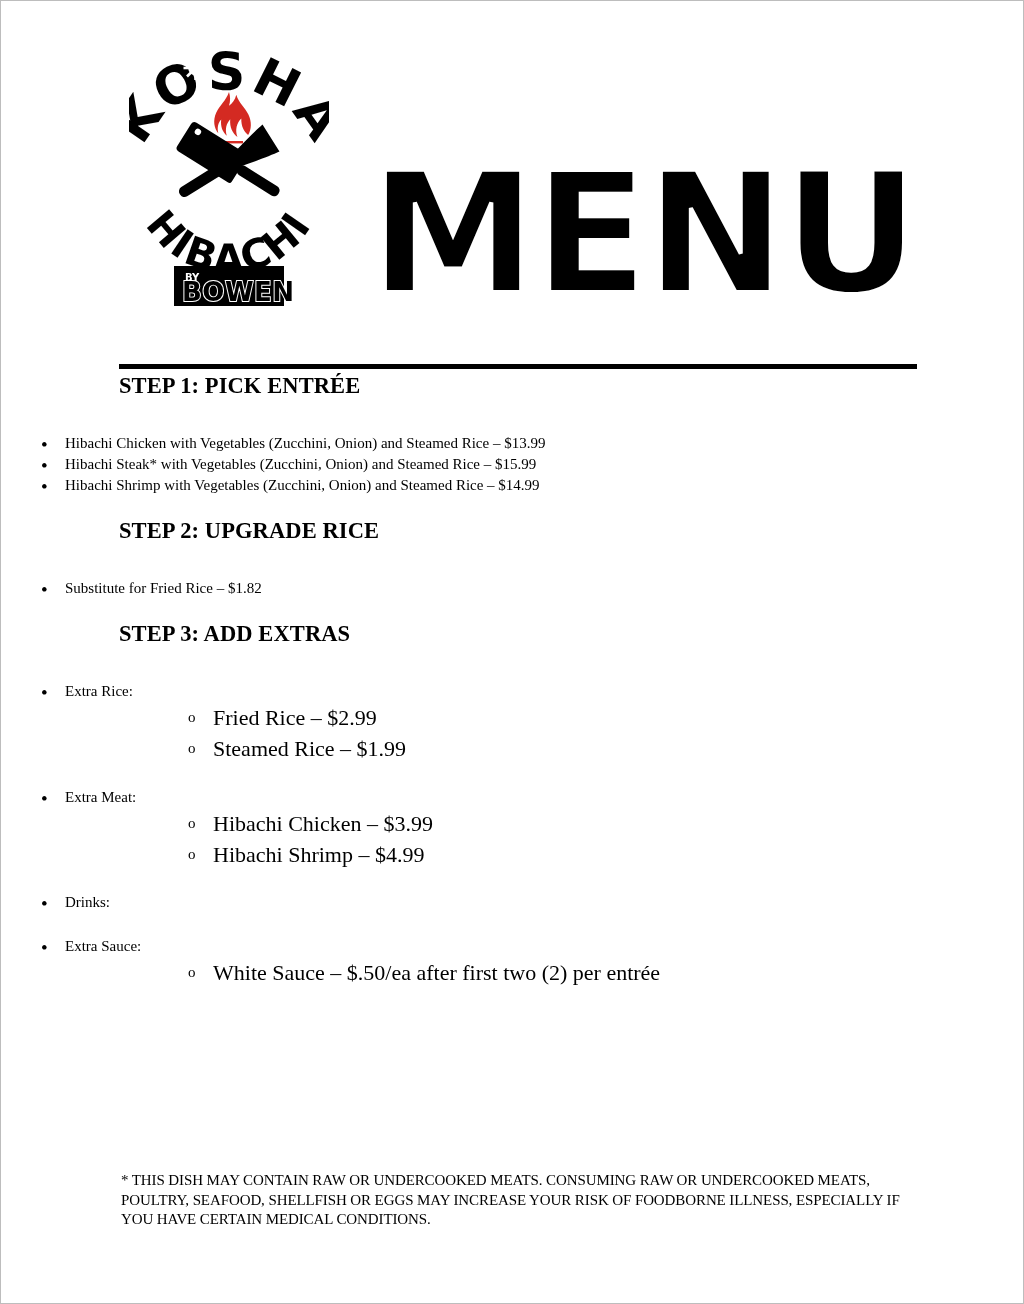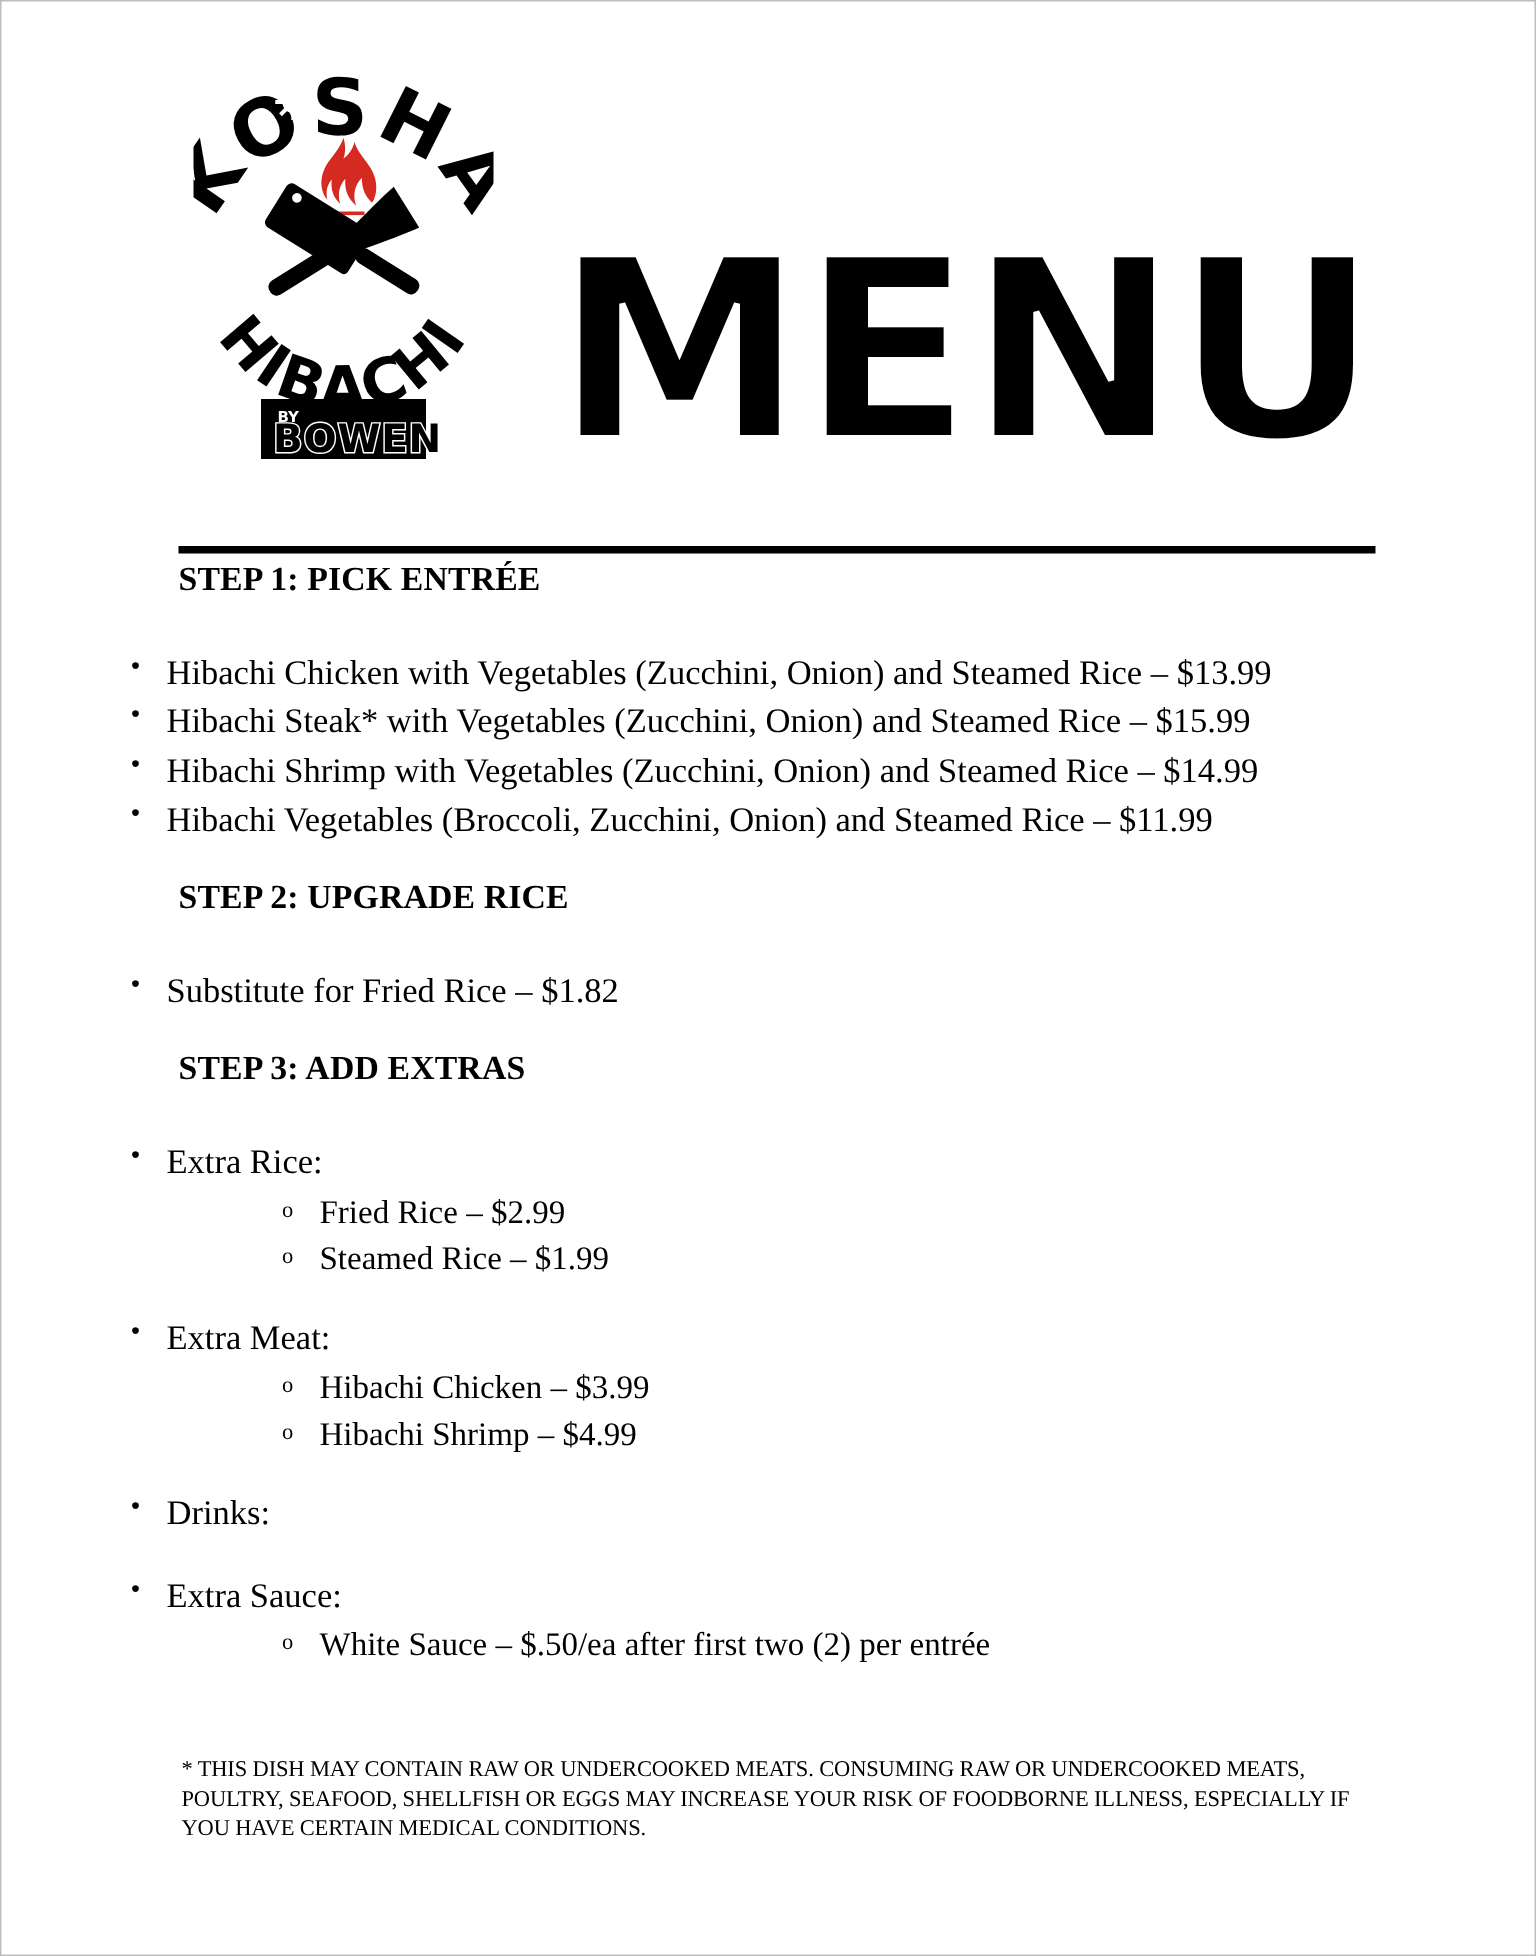--- a/index.html
+++ b/index.html
@@ -76,22 +76,22 @@
     font-size: 22.5px;
     letter-spacing: 0.1px;
     margin-left: 118px;
     line-height: 1.18;
   }
 
   .bullet-list { list-style: none; }
 
   .bullet-item {
     position: relative;
-    margin-left: 110px;
-    font-size: 23px;
+    margin-left: 64px;
+    font-size: 15px;
     line-height: 1.42;
     white-space: nowrap;
   }
   .bullet-item::before {
     content: "\2022";
     position: absolute;
     left: -24px;
     top: -1px;
     font-size: 19px;
   }
@@ -205,21 +205,20 @@
   <div id="top-rule"></div>
 
   <div id="content">
 
     <div class="step-heading">STEP 1: PICK ENTRÉE</div>
     <div class="gap-lg"></div>
     <div class="bullet-list">
       <div class="bullet-item">Hibachi Chicken with Vegetables (Zucchini, Onion) and Steamed Rice – $13.99</div>
       <div class="bullet-item">Hibachi Steak* with Vegetables (Zucchini, Onion) and Steamed Rice – $15.99</div>
       <div class="bullet-item">Hibachi Shrimp with Vegetables (Zucchini, Onion) and Steamed Rice – $14.99</div>
-      <div class="bullet-item">Hibachi Vegetables (Broccoli, Zucchini, Onion) and Steamed Rice – $11.99</div>
     </div>
 
     <div class="gap-md"></div>
 
     <div class="step-heading">STEP 2: UPGRADE RICE</div>
     <div class="gap-lg"></div>
     <div class="bullet-list">
       <div class="bullet-item">Substitute for Fried Rice – $1.82</div>
     </div>
 

